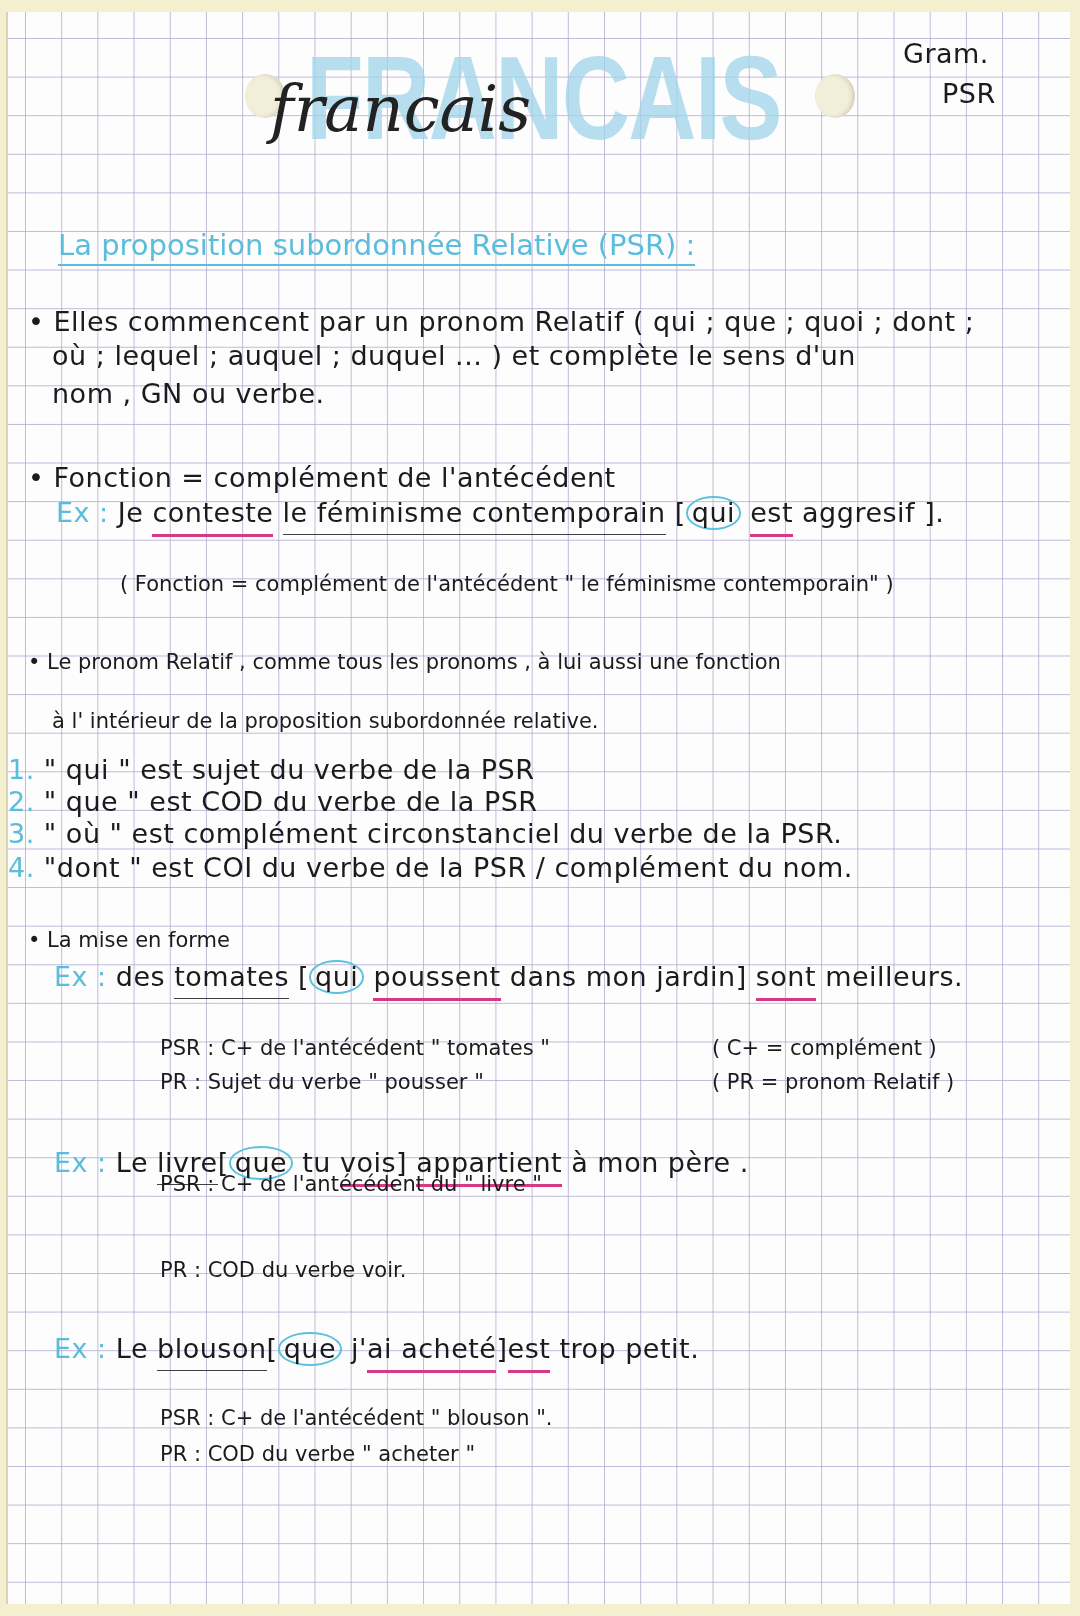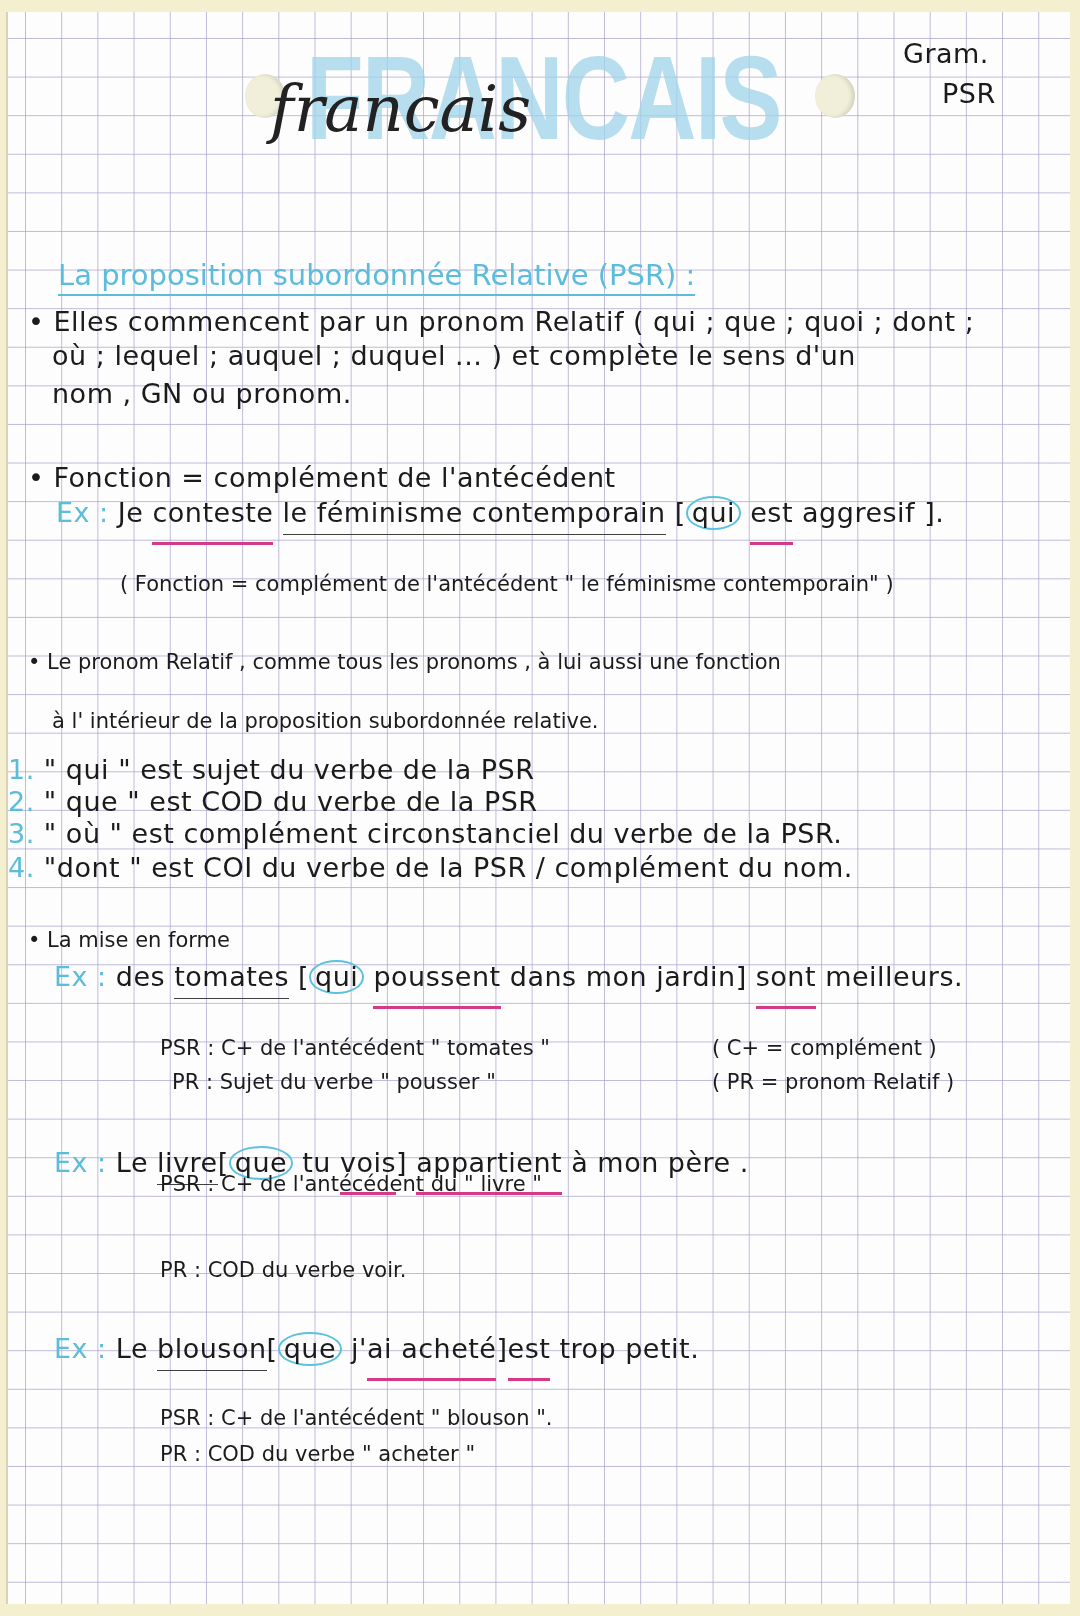--- a/index.html
+++ b/index.html
@@ -29,45 +29,45 @@
     font-size:118px; color:#9fd4ea; opacity:0.75; letter-spacing:-2px;
     transform:scaleX(0.8); transform-origin:left top;
   }
   .cursive {
     font-family:"DejaVu Serif", serif; font-style:italic; font-size:64px; color:#222;
   }
   .hand { font-size:27px; letter-spacing:0.5px; }
   .hand-sm { font-size:21px; }
   .blue { color:#5bbcdc; }
   .uline-y { border-bottom:1px solid #404040; padding-bottom:6px; }
-  .uline-p { border-bottom:3px solid #d63a87; padding-bottom:14px; }
+  .uline-p { border-bottom:3px solid #d63a87; padding-bottom:6px; }
   .circle {
     display:inline-block; border:2.5px solid #5bc1de; border-radius:50%;
     padding:0 4px; line-height:1.1;text-align:center;
   }
   .title-sub { font-size:29px; }
 </style>
 </head>
 <body>
 
 <div class="paper"></div>
 
 <div class="hole" style="left:245px;top:74px;"></div>
 <div class="hole" style="left:815px;top:74px;"></div>
 
 <div class="abs watermark" style="left:306px;top:30px;">FRANCAIS</div>
 <div class="abs cursive" style="left:270px;top:72px;">francais</div>
 <div class="abs hand" style="left:903px;top:38px;">Gram.</div>
 <div class="abs hand" style="left:942px;top:78px;">PSR</div>
 
-<div class="abs blue title-sub" style="left:58px;top:228px;border-bottom:2px solid #5bbcdc;padding-bottom:2px;margin-top:30px;">La proposition subordonnée Relative (PSR) :</div>
+<div class="abs blue title-sub" style="left:58px;top:228px;border-bottom:2px solid #5bbcdc;padding-bottom:2px;">La proposition subordonnée Relative (PSR) :</div>
 
 <div class="abs hand" style="left:28px;top:306px;">• Elles commencent par un pronom Relatif ( qui ; que ; quoi ; dont ;</div>
 <div class="abs hand" style="left:52px;top:340px;">où ; lequel ; auquel ; duquel ... ) et complète le sens d'un</div>
-<div class="abs hand" style="left:52px;top:378px;">nom , GN ou pronom.</div>
+<div class="abs hand" style="left:52px;top:378px;">nom , GN ou verbe.</div>
 
 <div class="abs hand" style="left:28px;top:462px;">• Fonction = complément de l'antécédent</div>
 <div class="abs hand" style="left:56px;top:496px;">
   <span class="blue">Ex :</span>
   <span>Je</span>
   <span class="uline-p">conteste</span>
   <span class="uline-y">le féminisme contemporain</span>
   <span>[</span><span class="circle">qui</span>
   <span class="uline-p">est</span>
   <span>aggresif ].</span>
@@ -88,21 +88,21 @@
   <span class="blue">Ex :</span>
   <span>des</span>
   <span class="uline-y">tomates</span>
   <span>[</span><span class="circle">qui</span>
   <span class="uline-p">poussent</span>
   <span>dans mon jardin]</span>
   <span class="uline-p">sont</span>
   <span>meilleurs.</span>
 </div>
 <div class="abs hand-sm" style="left:160px;top:1036px;">PSR : C+ de l'antécédent " tomates "</div>
-<div class="abs hand-sm" style="left:160px;top:1070px;margin-left:12px;">PR : Sujet du verbe " pousser "</div>
+<div class="abs hand-sm" style="left:160px;top:1070px;">PR : Sujet du verbe " pousser "</div>
 <div class="abs hand-sm" style="left:712px;top:1036px;">( C+ = complément )</div>
 <div class="abs hand-sm" style="left:712px;top:1070px;">( PR = pronom Relatif )</div>
 
 <div class="abs hand" style="left:54px;top:1146px;">
   <span class="blue">Ex :</span>
   <span>Le</span>
   <span class="uline-y">livre</span><span>[</span><span class="circle">que</span>
   <span>tu</span>
   <span class="uline-p">vois</span><span>]</span>
   <span class="uline-p">appartient</span>

